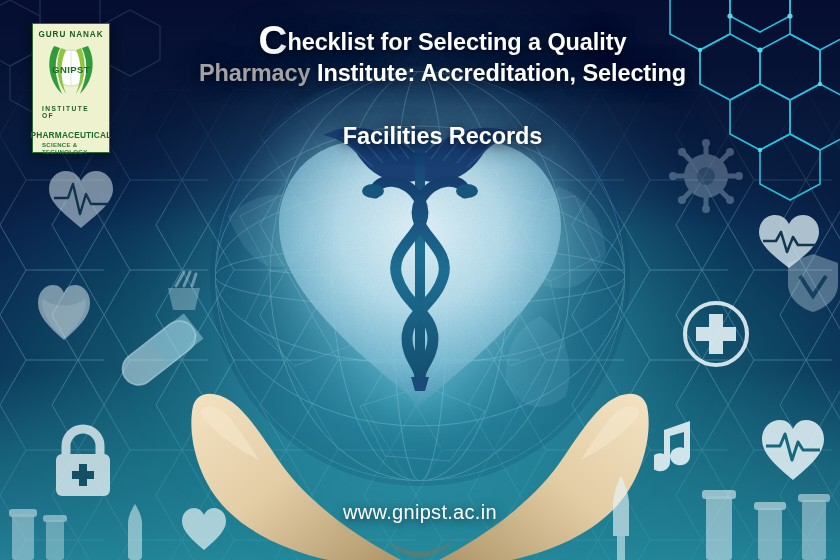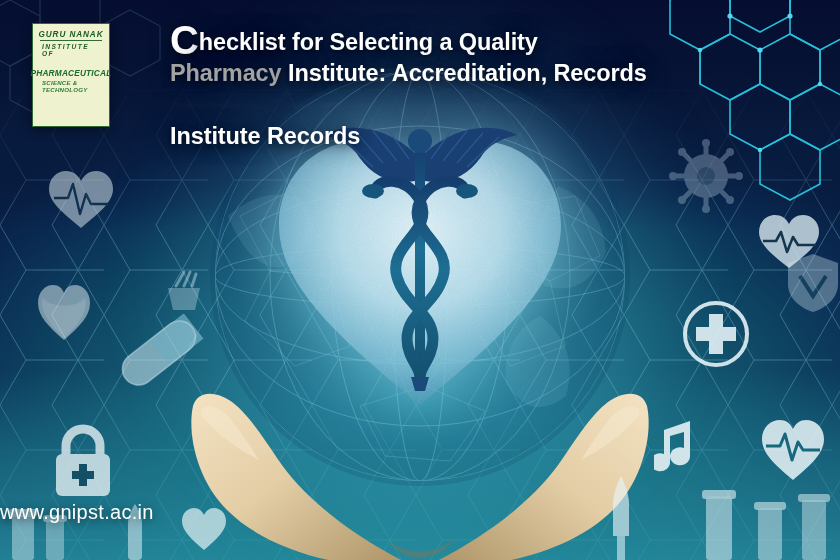--- a/index.html
+++ b/index.html
@@ -58,60 +58,59 @@
   
   .hands{ position:absolute; left:50%; bottom:-8px; transform:translateX(-50%); width:470px; height:180px; }
 
   
   .ico{ position:absolute; }
   .ico svg{ display:block; }
 
   
   .logo{
     position:absolute; left:32px; top:23px;
-    width:78px; height:104px;
+    width:78px; height:130px;
     background:#eef2cf;
     border:1.5px solid #2f6b33;
     padding:4px 9px;
     display:flex; flex-direction:column; align-items:center;
     box-shadow:0 2px 10px rgba(0,0,0,.45);
-    font-style:italic;
   }
   .logo-top{
     font-size:8.2px; font-weight:bold; color:#1d5c22;
     letter-spacing:.9px; margin-top:2px; white-space:nowrap;
   }
   .logo-emblem{ position:relative; width:62px; height:62px; margin-top:1px; }
   .logo-mark-text{
     position:absolute; left:0; right:0; top:24px; text-align:center;
     font-size:9.5px; font-weight:bold; color:#1d6b2a; letter-spacing:.4px;
   }
   .logo-rule{ width:62px; height:1px; background:#2f6b33; margin:1px 0 2px; }
   .logo-l1{ font-size:6.6px; color:#1d5c22; letter-spacing:1.45px; font-weight:bold; }
   .logo-l2{ font-size:8.3px; color:#1d6b2a; letter-spacing:.18px; font-weight:bold; margin-top:11px; }
   .logo-l3{ font-size:6.1px; color:#2f7a33; letter-spacing:.25px; font-weight:bold; margin-top:1px; }
 
   
   .title{
     position:absolute; left:170px; top:27px; width:545px;
-    text-align:left;
+    text-align:center;
     color:#ffffff;
     font-size:23.5px;
     font-weight:bold;
     line-height:1.33;
     letter-spacing:-0.1px;
     text-shadow:0 2px 9px rgba(0,0,0,.62), 0 0 22px rgba(6,20,52,.75);
   }
   .dropcap{ font-size:40px; line-height:0; vertical-align:-4px; }
   .hl{ color:#a3a3a3; }
 
   
   .url{
     position:absolute; left:0; right:0; bottom:36px;
-    text-align:left;
+    text-align:center;
     color:#ffffff;
     font-size:20px;
     letter-spacing:.3px;
     text-shadow:0 2px 10px rgba(0,0,0,.65);
     margin-top:8px;
   }
 </style>
 </head>
 <body>
 
@@ -406,28 +405,39 @@
 
   <div class="ico" style="left:604px; top:474px; opacity:.70;">
     <svg width="34" height="86" viewBox="0 0 34 86">
       <path d="M17 2 C 22 12, 25 22, 25 30 L25 62 L9 62 L9 30 C 9 22, 12 12, 17 2 Z" fill="#e8f4f8" opacity=".9"></path>
       <rect x="13" y="62" width="8" height="24" fill="#dbeef3" opacity=".85"></rect>
     </svg>
   </div>
 
   <div class="logo">
     <div class="logo-top">GURU NANAK</div>
+    <div class="logo-emblem">
+      <svg width="62" height="62" viewBox="0 0 62 62">
+        <circle cx="31" cy="28" r="18" fill="#ffffff" stroke="#cfd8c2" stroke-width="1"></circle>
+        <path d="M31 10 L31 46 M13 28 L49 28" stroke="#dfe6d6" stroke-width="1"></path>
+        <path d="M14 6 C 6 20, 8 40, 22 54 C 14 36, 14 20, 20 8 Z" fill="#2f9b3a"></path>
+        <path d="M21 8 C 15 22, 16 40, 26 54 C 20 38, 20 22, 26 10 Z" fill="#8cc63f"></path>
+        <path d="M48 6 C 56 20, 54 40, 40 54 C 48 36, 48 20, 42 8 Z" fill="#2f9b3a"></path>
+        <path d="M41 8 C 47 22, 46 40, 36 54 C 42 38, 42 22, 36 10 Z" fill="#8cc63f"></path>
+      </svg>
+      <div class="logo-mark-text">GNIPST</div>
+    </div>
     <div class="logo-rule"></div>
     <div class="logo-l1">INSTITUTE OF</div>
     <div class="logo-l2">PHARMACEUTICAL</div>
     <div class="logo-l3">SCIENCE &amp; TECHNOLOGY</div>
   </div>
 
   <h1 class="title">
     <span class="dropcap">C</span><span>hecklist for Selecting a Quality</span><br>
-    <span class="hl">Pharmacy</span><span> Institute: Accreditation, Records</span><br>
+    <span class="hl">Pharmacy</span><span> Institute: Accreditation, Selecting</span><br>
     <br>
-    <span>Institute Records</span>
+    <span>Facilities Records</span>
   </h1>
 
   <div class="url">www.gnipst.ac.in</div>
 
 </div>
 
 </body></html>

